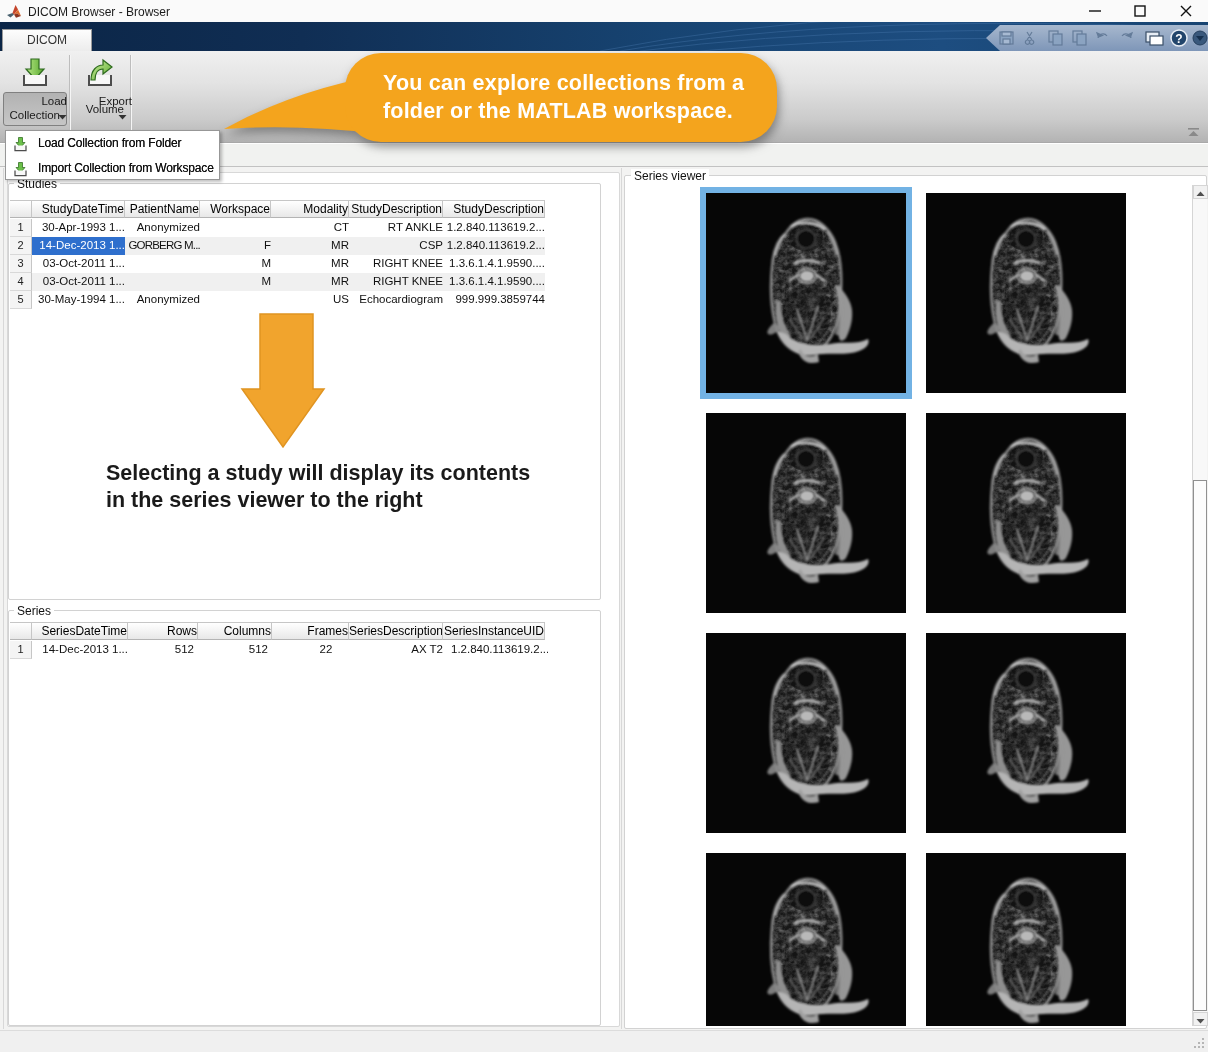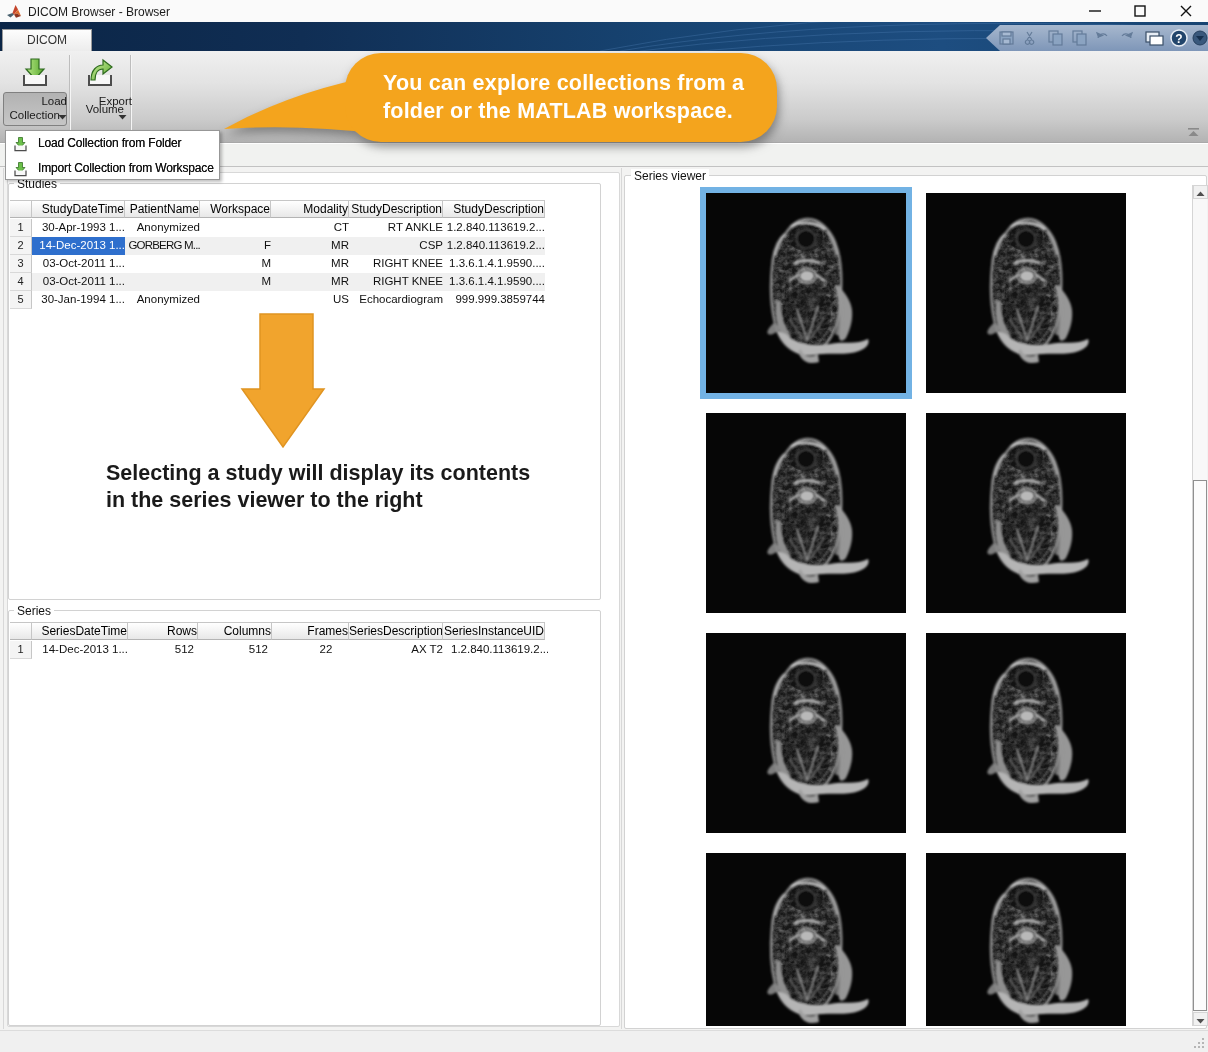--- a/index.html
+++ b/index.html
@@ -218,21 +218,21 @@
   <div class="cell" style="left:261px;top:55px;width:78px">MR</div>
   <div class="cell" style="left:339px;top:55px;width:94px">RIGHT KNEE</div>
   <div class="cell" style="left:433px;top:55px;width:102px">1.3.6.1.4.1.9590....</div>
 
   <div class="cell" style="left:22px;top:73px;width:93px">03-Oct-2011 1...</div>
   <div class="cell" style="left:190px;top:73px;width:71px">M</div>
   <div class="cell" style="left:261px;top:73px;width:78px">MR</div>
   <div class="cell" style="left:339px;top:73px;width:94px">RIGHT KNEE</div>
   <div class="cell" style="left:433px;top:73px;width:102px">1.3.6.1.4.1.9590....</div>
 
-  <div class="cell" style="left:22px;top:91px;width:93px">30-Jan-1994 1...</div>
+  <div class="cell" style="left:22px;top:91px;width:93px">30-May-1994 1...</div>
   <div class="cell" style="left:115px;top:91px;width:75px">Anonymized</div>
   <div class="cell" style="left:261px;top:91px;width:78px">US</div>
   <div class="cell" style="left:339px;top:91px;width:94px">Echocardiogram</div>
   <div class="cell" style="left:433px;top:91px;width:102px">999.999.3859744</div>
 </div>
 
 <svg class="abs" style="left:238px;top:312px" width="90" height="137" viewBox="0 0 90 137">
   <path d="M22 2 H75 V77 H86 L45 135 L4 77 H22 Z" fill="#f1a42d" stroke="#e09421" stroke-width="1.5"></path>
 </svg>
 <div id="caption" class="abs">Selecting a study will display its contents<br>in the series viewer to the right</div>

